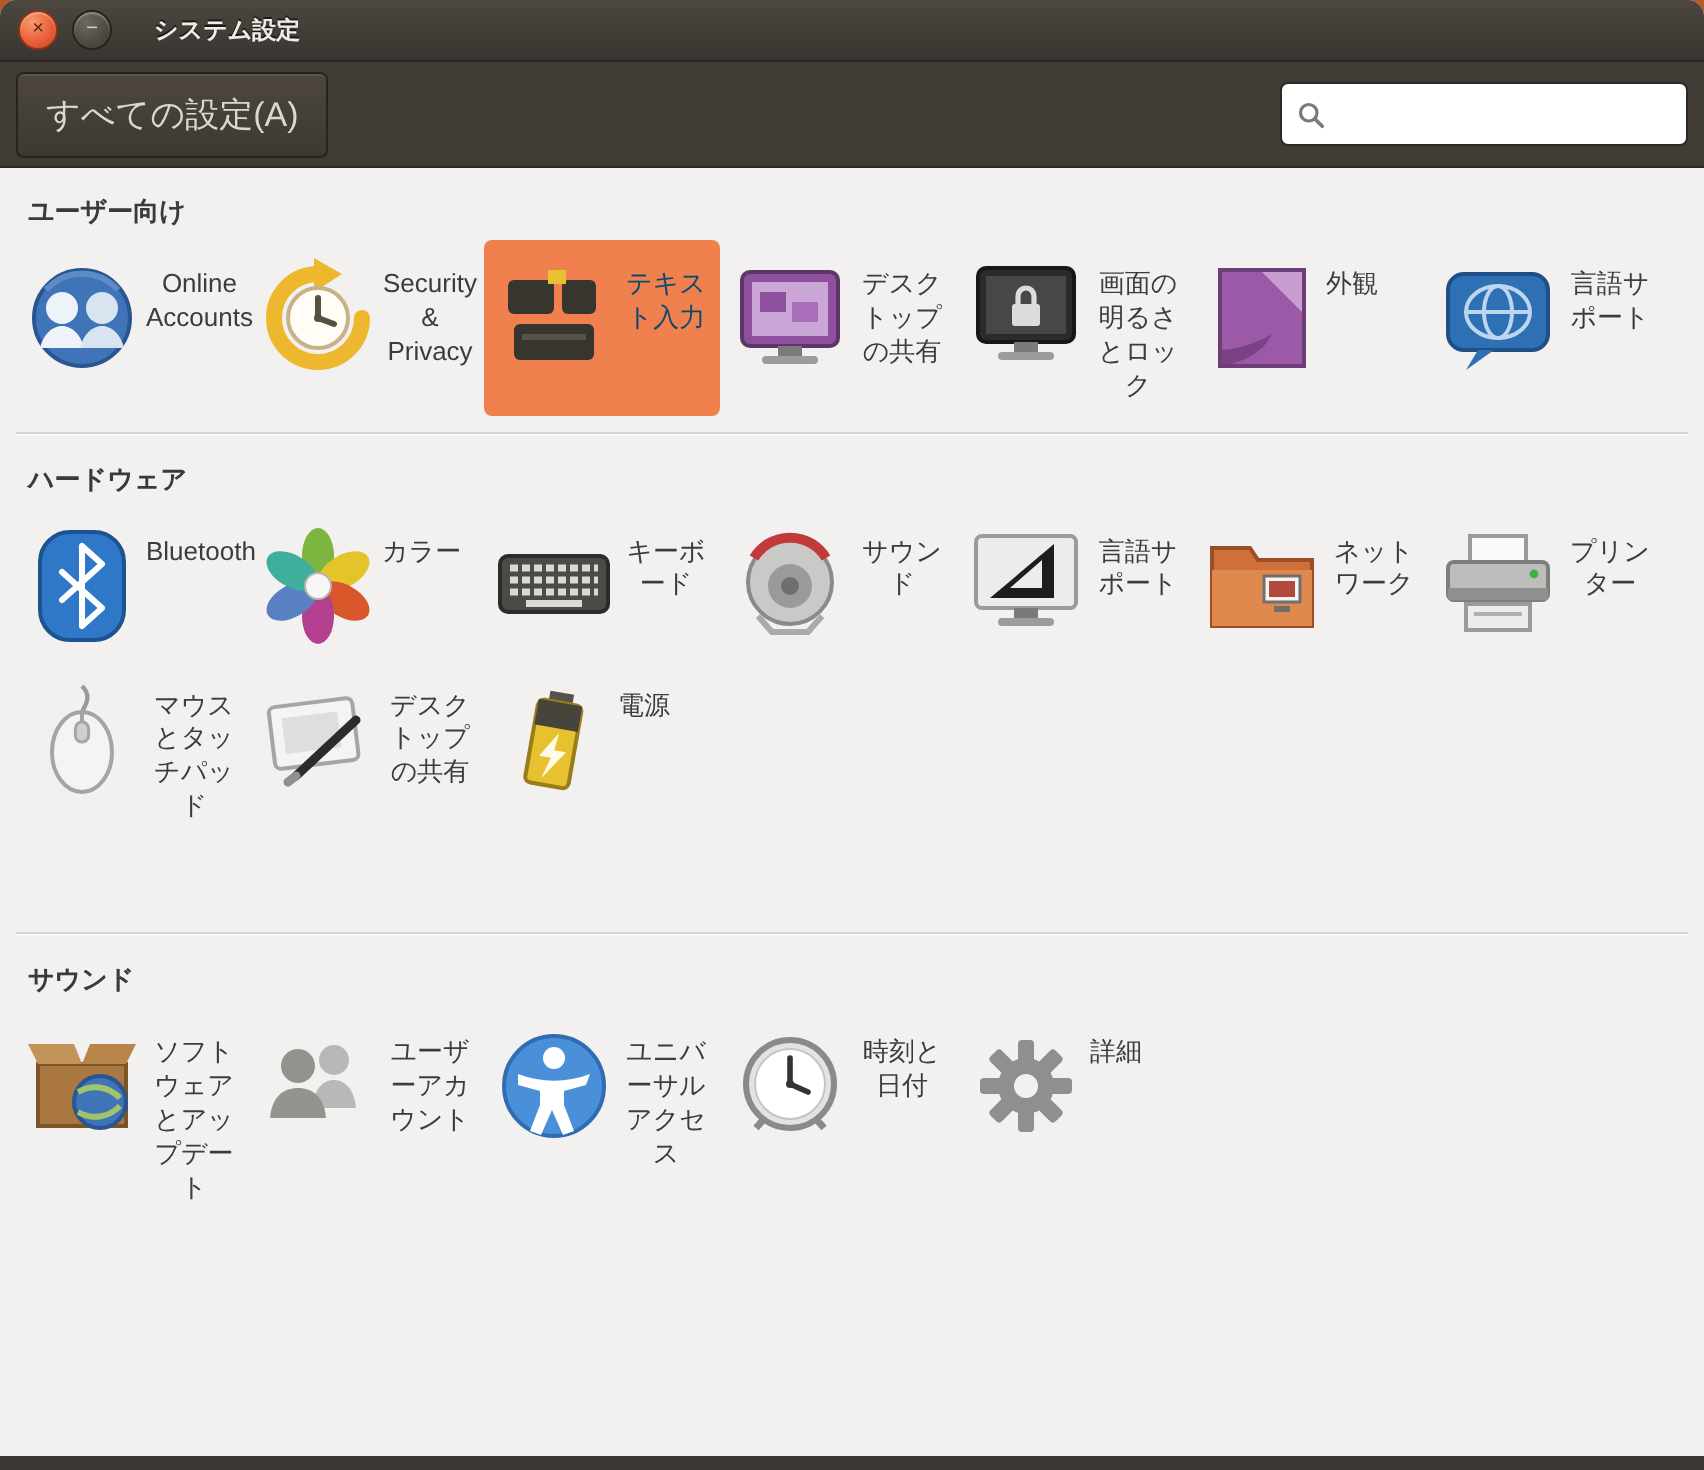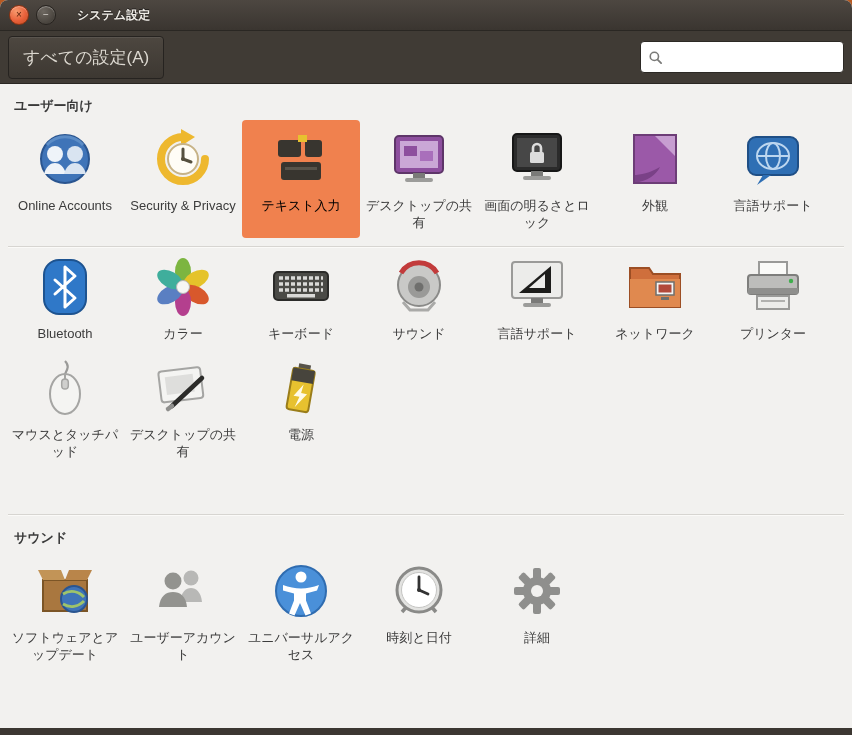--- a/index.html
+++ b/index.html
@@ -68,32 +68,32 @@
   }
   
   .content { flex:1 1 auto; overflow:hidden; padding:0 6px; }
   .section-title {
     font-size:13px; font-weight:bold; color:#3a3a3a;
     padding:13px 8px 5px;
   }
   .grid { display:flex; flex-wrap:wrap; align-items:stretch; }
   .tile {
     width:118px; box-sizing:border-box; padding:7px 3px 6px;
-    display:flex; flex-direction:column; align-items:center;
+    display:flex; align-items:flex-start;
     border-radius:4px; cursor:pointer;
   }
   .tile.selected { background:var(--accent,#f0814e); }
   .tile .icon { width:64px; height:64px; flex:0 0 auto; }
   .tile .icon svg { width:64px; height:64px; display:block; }
   .tile .label {
     margin-top:7px; font-size:13px; line-height:1.3;
     text-align:center; color:#3c3c3c; max-width:112px;
     overflow-wrap:break-word;
   }
-  .tile.selected .label { color:#000000; }
+  .tile.selected .label { color:#0c4a6e; }
   .sep {
     height:0; margin:8px 2px 0;
     border-top:1px solid #d7d5d1; border-bottom:1px solid #fbfaf8;
   }
   .section.hardware { margin-bottom:48px; }
   .bottombar { flex:0 0 auto; height:7px; background:#3c3732; }
 </style>
 </head>
 <body>
 
@@ -214,20 +214,21 @@
               </svg>
             </div>
             <div class="label">言語サポート</div>
           </div>
         </div>
     </div>
 
     <div class="sep"></div>
 
     <div class="section hardware">
+      <div class="section-title">ハードウェア</div>
       <div class="grid">
           <div class="tile">
             <div class="icon">
               <svg viewBox="0 0 64 64">
                 <rect x="11" y="5" width="42" height="54" rx="15" fill="#2f78c8" stroke="#1d5390" stroke-width="2"></rect>
                 <path d="M32 12v40M32 12l10 9-20 18M22 25l20 18-10 9" fill="none" stroke="#ffffff" stroke-width="3" stroke-linecap="round" stroke-linejoin="round"></path>
               </svg>
             </div>
             <div class="label">Bluetooth</div>
           </div>

